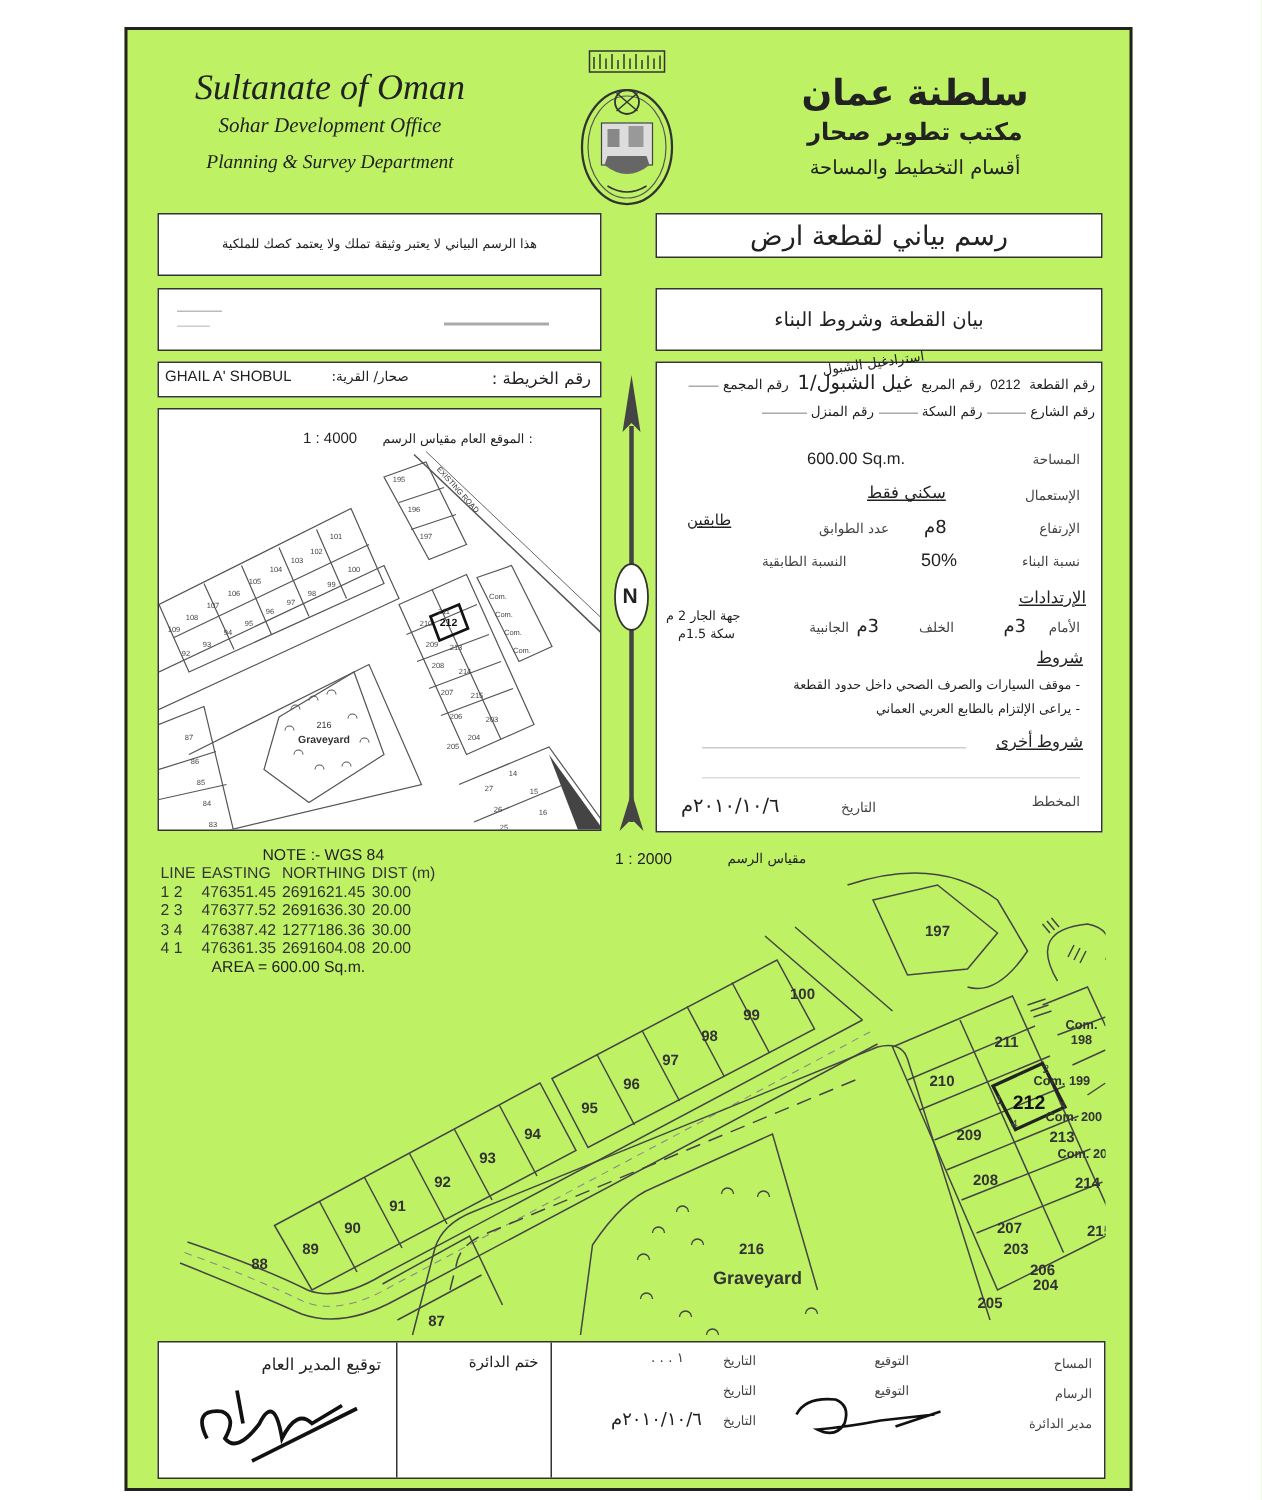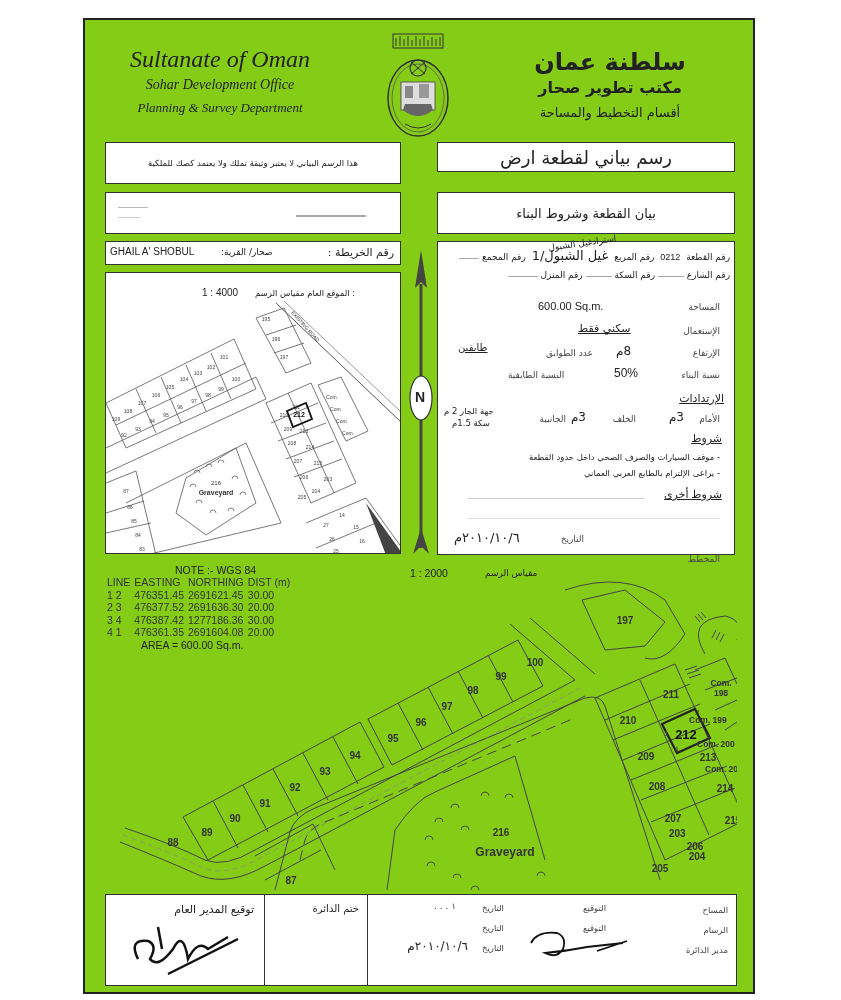--- a/index.html
+++ b/index.html
@@ -1,17 +1,17 @@
 <!DOCTYPE html>
 <html><head>
 <meta charset="utf-8">
 <style>
   html,body{margin:0;padding:0;background:#fff;}
   body{width:841px;height:1000px;position:relative;overflow:hidden;font-family:"Liberation Sans",sans-serif;color:#222;}
-  .page{position:absolute;left:83px;top:18px;width:672px;height:976px;border:2px solid #222;box-sizing:border-box;background:#84cc16;}
+  .page{position:absolute;left:83px;top:18px;width:672px;height:976px;border:2px solid #222;box-sizing:border-box;background:#bef264;}
   .abs{position:absolute;}
   .box{position:absolute;border:1.6px solid #333;box-sizing:border-box;background:#fff;}
   .en-title{font-family:"Liberation Serif",serif;font-style:italic;}
   .ar{direction:rtl;font-family:"DejaVu Sans",sans-serif;}
   .mono{font-family:"Liberation Sans",sans-serif;}
   table.coords{border-collapse:collapse;font-size:10.5px;}
   table.coords td,table.coords th{padding:0 4px 0 0;font-weight:normal;text-align:left;line-height:12.5px;color:#333;}
   .lbl{font-size:9px;color:#444;}
   .val{font-size:12px;color:#222;}
   .dash{display:inline-block;border-bottom:1px solid #aaa;width:40px;height:1px;vertical-align:middle;}
@@ -224,21 +224,21 @@
     <span class="abs" style="left:6px;top:164px;font-size:8.5px;">جهة الجار 2 م</span>
     <span class="abs" style="left:14px;top:176px;font-size:8.5px;">سكة 1.5م</span>
 
     <span class="abs uline" style="right:12px;top:190px;font-size:11px;">شروط</span>
     <span class="abs" style="right:14px;top:210px;font-size:8.5px;white-space:nowrap;">- موقف السيارات والصرف الصحي داخل حدود القطعة</span>
     <span class="abs" style="right:14px;top:226px;font-size:8.5px;white-space:nowrap;">- يراعى الإلتزام بالطابع العربي العماني</span>
     <span class="abs uline" style="right:12px;top:246px;font-size:11px;font-family:Liberation Serif, serif;">شروط أخرى</span>
     <div class="abs" style="left:30px;right:90px;top:256px;border-top:1px solid #ccc;"></div>
     <div class="abs" style="left:30px;right:14px;top:276px;border-top:1px solid #ddd;"></div>
 
-    <span class="abs lbl" style="right:14px;top:312px;">المخطط</span>
+    <span class="abs lbl" style="right:14px;top:288px;">المخطط</span>
     <span class="abs lbl" style="right:150px;top:292px;">التاريخ</span>
     <span class="abs" style="left:16px;top:288px;font-size:13px;">٢٠١٠/١٠/٦م</span>
   </div>
 
   <div class="abs" style="left:22px;top:544px;">
     <div style="font-size:10.5px;margin-left:68px;">NOTE :- WGS 84</div>
     <table class="coords">
       <tbody>
           <tr>
         <th>LINE</th>

